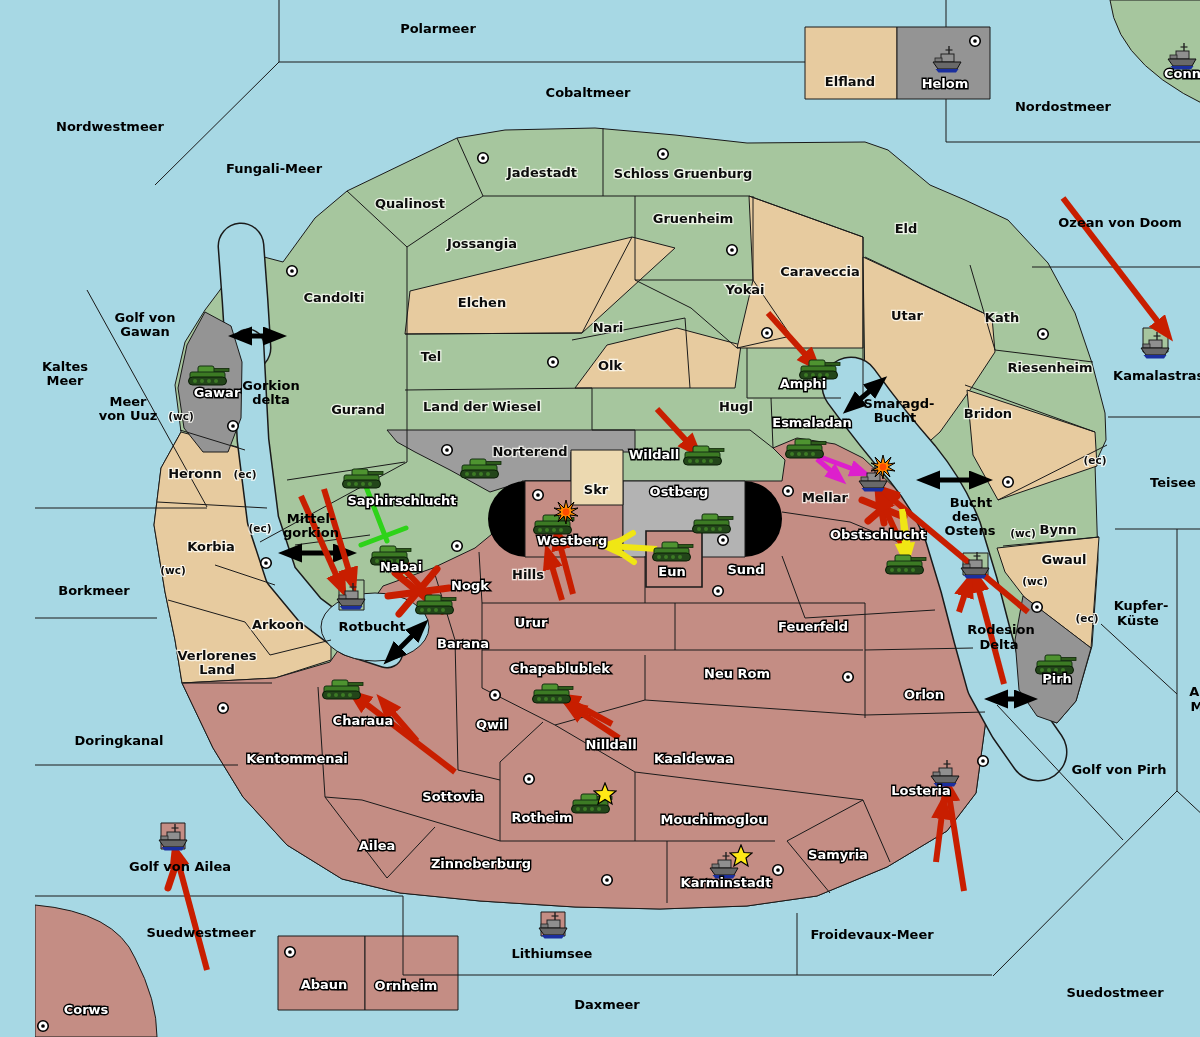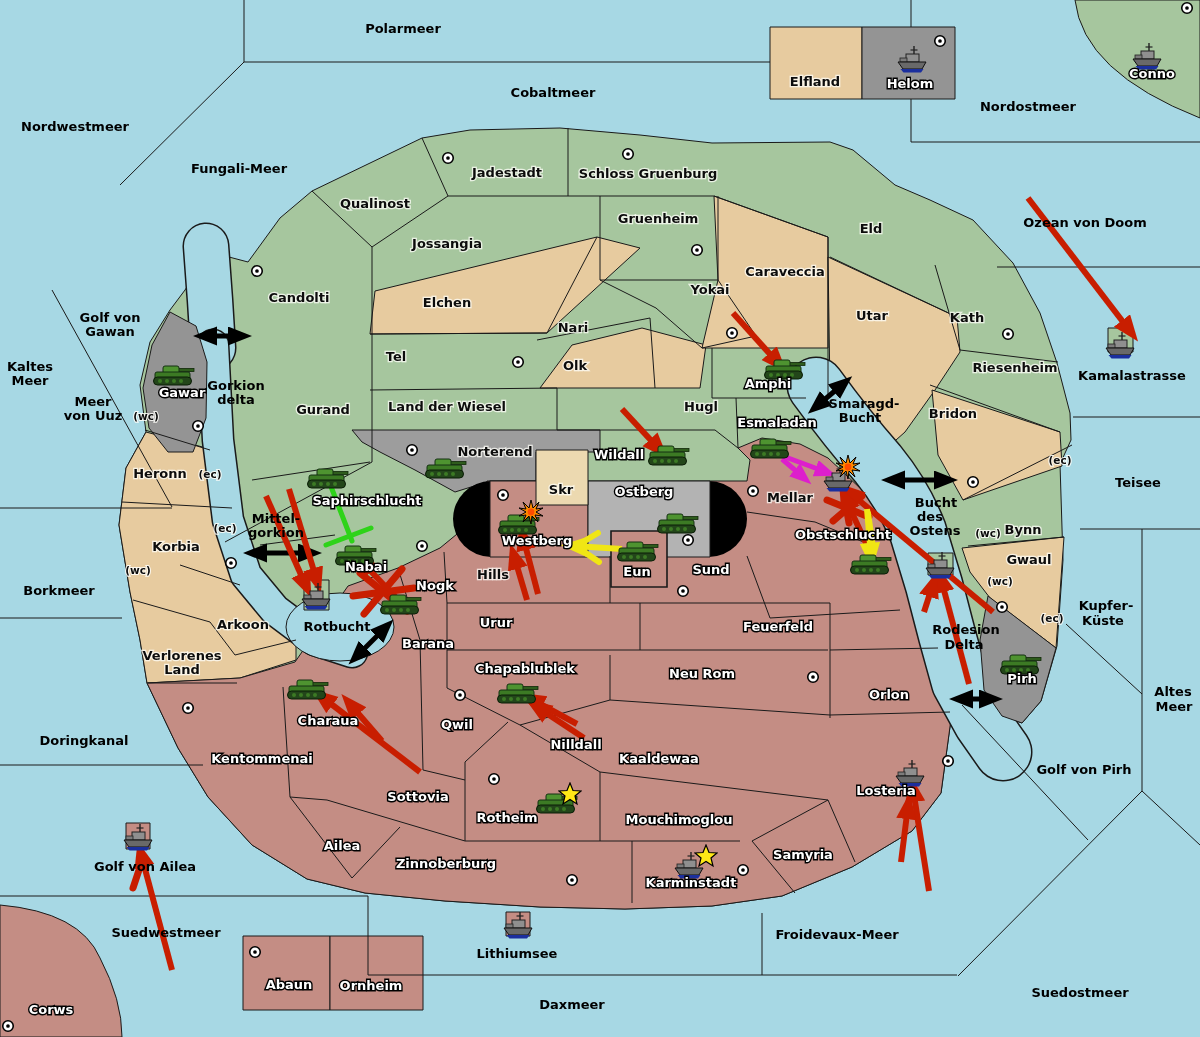--- a/index.html
+++ b/index.html
@@ -1,16 +1,16 @@
 <!DOCTYPE html>
 <html><head>
 <meta charset="utf-8">
 <style>
   html,body{margin:0;padding:0;background:#a7d8e4;}
-  #stage{width:1047px;height:1037px;position:relative;font-family:"DejaVu Sans","Liberation Sans",sans-serif;}
+  #stage{width:1047px;height:1037px;position:relative;font-family:"DejaVu Sans","Liberation Sans",sans-serif;padding-left:35px;}
   svg{display:block;}
   text{font-family:"DejaVu Sans","Liberation Sans",sans-serif;font-weight:bold;text-anchor:middle;}
   .lbl-sea{fill:#000000;font-size:13px;}
   .lbl-land{fill:#0c0c0c;font-size:13px;stroke:rgba(255,255,250,0.75);stroke-width:2.6;paint-order:stroke;}
   .lbl-white{fill:#ffffff;font-size:13px;stroke:#000000;stroke-width:2.8;paint-order:stroke;}
   .lbl-small{fill:#0c0c0c;font-size:10.5px;stroke:rgba(255,255,250,0.85);stroke-width:2.2;paint-order:stroke;}
 </style>
 </head>
 <body>
 

